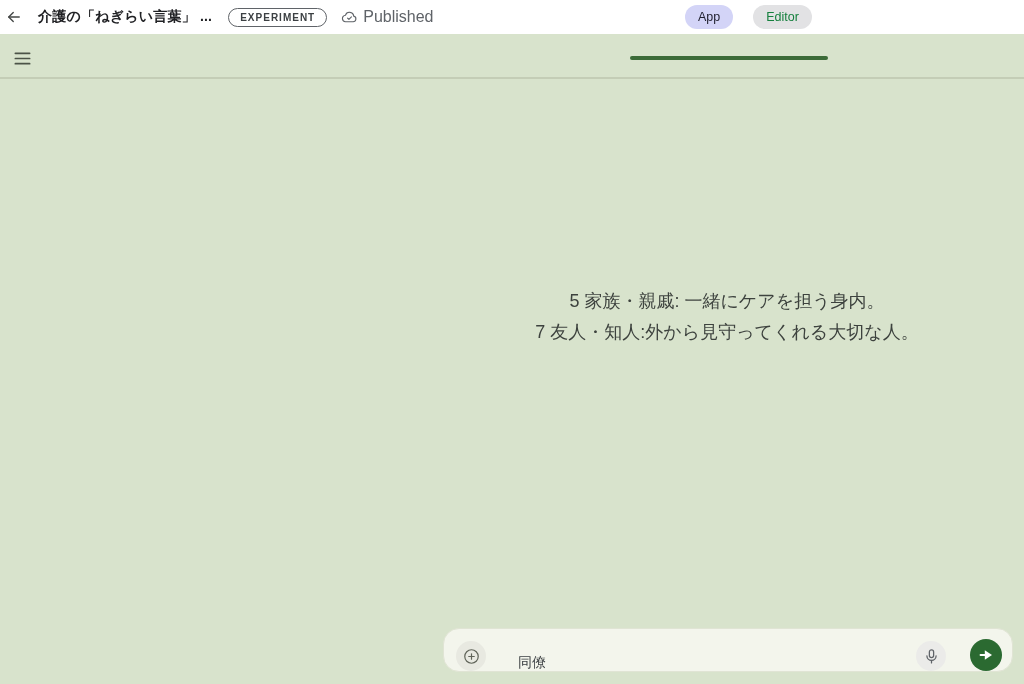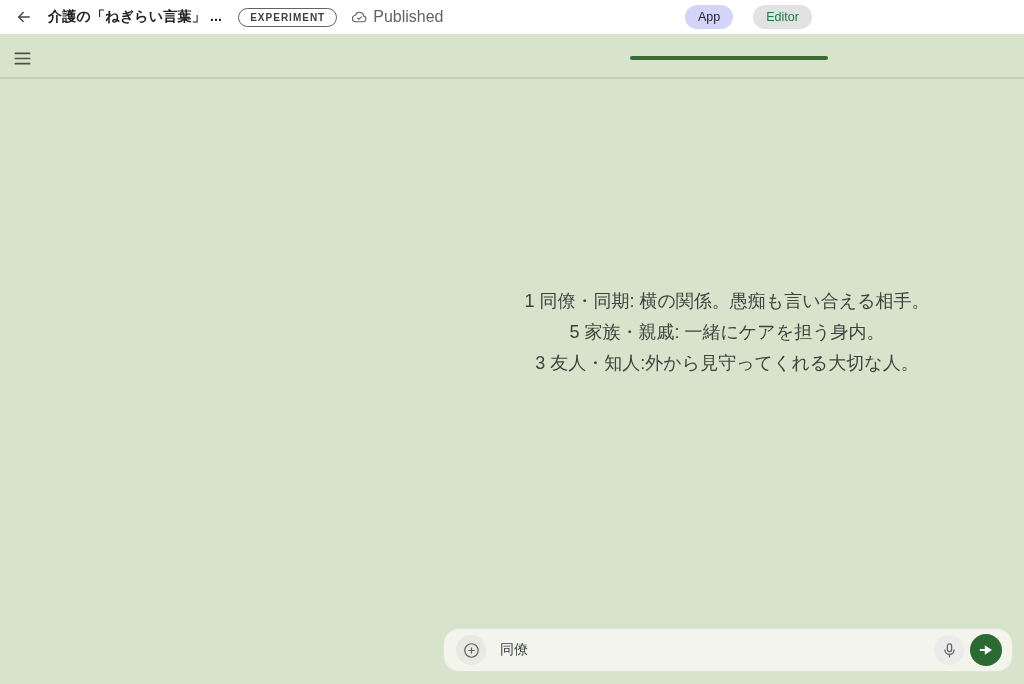--- a/index.html
+++ b/index.html
@@ -12,21 +12,21 @@
     --text:#3d423e;
     --divider:#c4cdb6;
     --input-bg:#f3f5ec;
   }
   *{box-sizing:border-box;margin:0;padding:0;}
   html,body{width:1024px;height:684px;overflow:hidden;}
   body{font-family:"Liberation Sans",sans-serif;position:relative;background:var(--header-bg);}
 
   
   .header{position:absolute;left:0;top:0;width:1024px;height:34px;background:var(--header-bg);
-          display:flex;align-items:center;padding-left:10px;}
+          display:flex;align-items:center;padding-left:0;}
   .back-btn{width:28px;height:28px;border:none;background:transparent;display:flex;align-items:center;
             justify-content:center;cursor:pointer;color:#444746;}
   .app-title{margin-left:10px;font-size:14px;font-weight:700;color:#202124;letter-spacing:.2px;white-space:nowrap;}
   .exp-badge{margin-left:16px;border:1.2px solid #5f6368;border-radius:999px;padding:3px 11px;
              font-size:10px;font-weight:700;letter-spacing:1px;color:#3c4043;white-space:nowrap;}
   .published{margin-left:14px;display:flex;align-items:center;gap:5px;color:#5f6368;}
   .published-label{font-size:16px;color:#5f6368;}
   .view-toggle{position:absolute;left:685px;top:5px;display:flex;gap:20px;}
   .pill{border:none;border-radius:999px;height:24px;padding:0 13px;font-size:12.5px;font-weight:500;
         cursor:pointer;color:#1f1f2e;display:flex;align-items:center;font-family:"Liberation Sans",sans-serif;}
@@ -40,22 +40,22 @@
             cursor:pointer;color:#4b5347;display:flex;align-items:center;justify-content:center;}
   .progress{position:absolute;left:630px;top:22px;width:198px;height:4px;border-radius:2px;background:var(--progress-bar);}
 
   
   .chat-messages{position:absolute;left:430px;top:252px;width:594px;text-align:center;
                  font-size:18px;line-height:31px;color:var(--text);}
   .chat-line{white-space:nowrap;}
 
   
   .chat-input-bar{position:absolute;left:443px;top:594px;width:570px;height:44px;background:var(--input-bg);
-                  border:1px solid #e0e4d4;border-radius:16px;display:flex;align-items:center;
-                  padding:0 10px 0 12px;gap:6px;}
+                  border:1px solid #e0e4d4;border-radius:16px;display:flex;align-items:flex-end;
+                  padding:0 10px 0 12px;gap:24px;}
   .round-btn{width:30px;height:30px;border-radius:50%;border:none;display:flex;align-items:center;
              justify-content:center;cursor:pointer;flex:0 0 auto;}
   .add-btn{background:#e8e9e1;color:#5f6358;}
   .mic-btn{background:#ebebe9;color:#5f6368;}
   .send-btn{width:32px;height:32px;background:var(--send-button);color:#ffffff;}
   .chat-text-input{flex:1;border:none;background:transparent;outline:none;margin-left:8px;
                    font-size:14px;color:#3c4043;font-family:"Liberation Sans",sans-serif;}
   svg{display:block;}
 </style>
 </head>
@@ -95,23 +95,22 @@
           <path d="M3 5.5h18"></path>
             <path d="M3 12h18"></path>
             <path d="M3 18.5h18"></path>
         </svg>
       </span>
     </button>
     <div class="progress"></div>
   </div>
 
   <div class="chat-messages">
-    <div class="chat-line">1 同僚・同期: 横の関係。愚痴も言い合える相手。</div>
     <div class="chat-line">5 家族・親戚: 一緒にケアを担う身内。</div>
-    <div class="chat-line">3 友人・知人:外から見守ってくれる大切な人。</div>
+    <div class="chat-line">7 友人・知人:外から見守ってくれる大切な人。</div>
   </div>
 
   <div class="chat-input-bar">
     <button class="round-btn add-btn">
       <span>
         <svg width="19" height="19" viewBox="0 0 24 24" fill="none" stroke="currentColor" stroke-width="1.5" stroke-linecap="round">
           <circle cx="12" cy="12" r="8.5"></circle>
             <path d="M12 8.5v7"></path>
             <path d="M8.5 12h7"></path>
         </svg>

